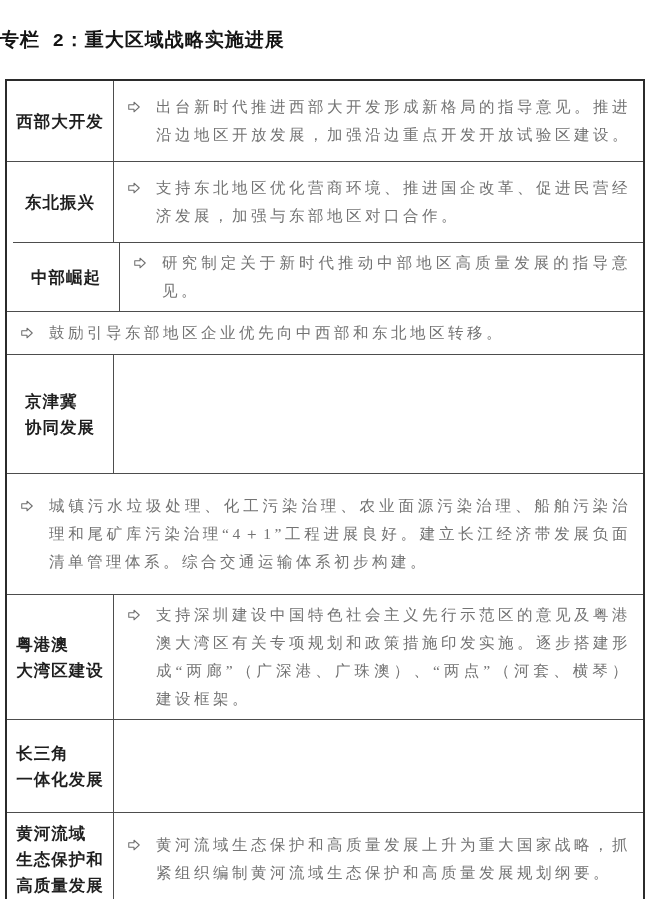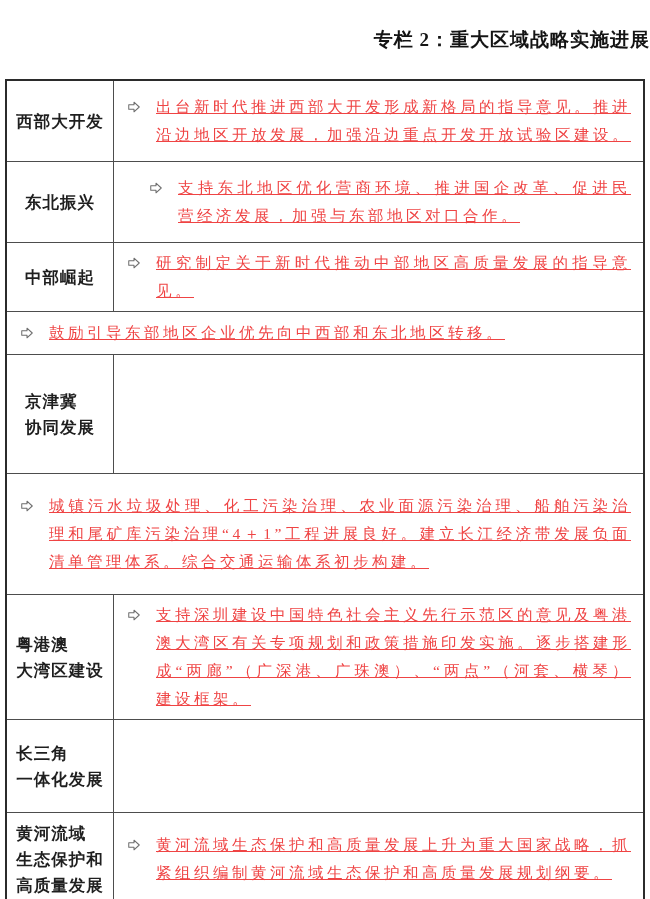--- a/index.html
+++ b/index.html
@@ -12,27 +12,26 @@
     width: 650px;
     height: 899px;
     background: #ffffff;
     font-family: "Liberation Sans", sans-serif;
     overflow: hidden;
     box-sizing: border-box;
   }
   .page-title {
     padding-top: 27px;
     padding-bottom: 26px;
-    text-align: right;
-    font-family: Liberation Serif, serif;
+    text-align: left;
+    font-family: Liberation Mono, monospace;
     font-weight: bold;
     font-size: 19px;
     letter-spacing: 1px;
     color: #141414;
-    margin-left: 42px;
   }
   .box-table {
     margin: 0 5px 0 5px;
     border: 2px solid #2b2b2b;
     background: #ffffff;
   }
   .row {
     display: flex;
     align-items: stretch;
     border-top: 1px solid #4d4d4d;
@@ -77,29 +76,28 @@
     margin-left: 3px;
   }
   .bullet svg { display: block; }
   .text {
     margin: 0;
     flex: 1;
     font-family: "Liberation Serif", "DejaVu Serif", serif;
     font-size: 15.5px;
     line-height: 28px;
     letter-spacing: 3.5px;
-    color: #ef4444;
+    color: #737373;
     text-align: justify;
     text-justify: inter-character;
-    text-decoration: underline;
   }
   
   .row:nth-child(1) { min-height: 80px; }
-  .row:nth-child(2) { min-height: 80px; gap: 22px; }
-  .row:nth-child(3) { min-height: 50px; }
+  .row:nth-child(2) { min-height: 80px; }
+  .row:nth-child(3) { min-height: 50px; margin-left: 6px; }
   .row:nth-child(4) { min-height: 42px; }
   .row:nth-child(5) { min-height: 118px; }
   .row:nth-child(6) { min-height: 120px; }
   .row:nth-child(7) { min-height: 113px; }
   .row:nth-child(8) { min-height: 92px; }
   .row:nth-child(9) { min-height: 92px; }
 </style>
 </head>
 <body>
 

